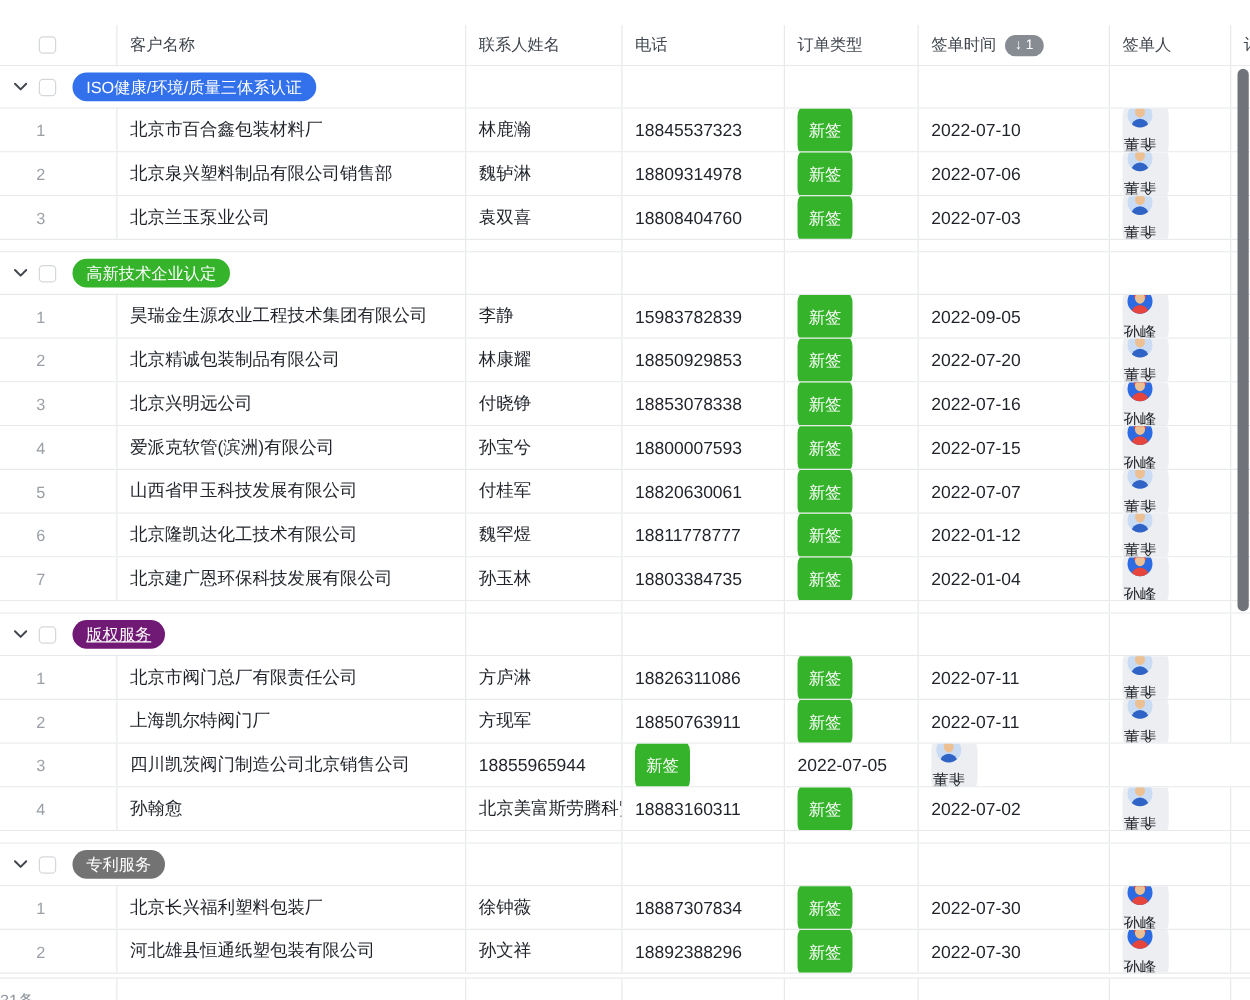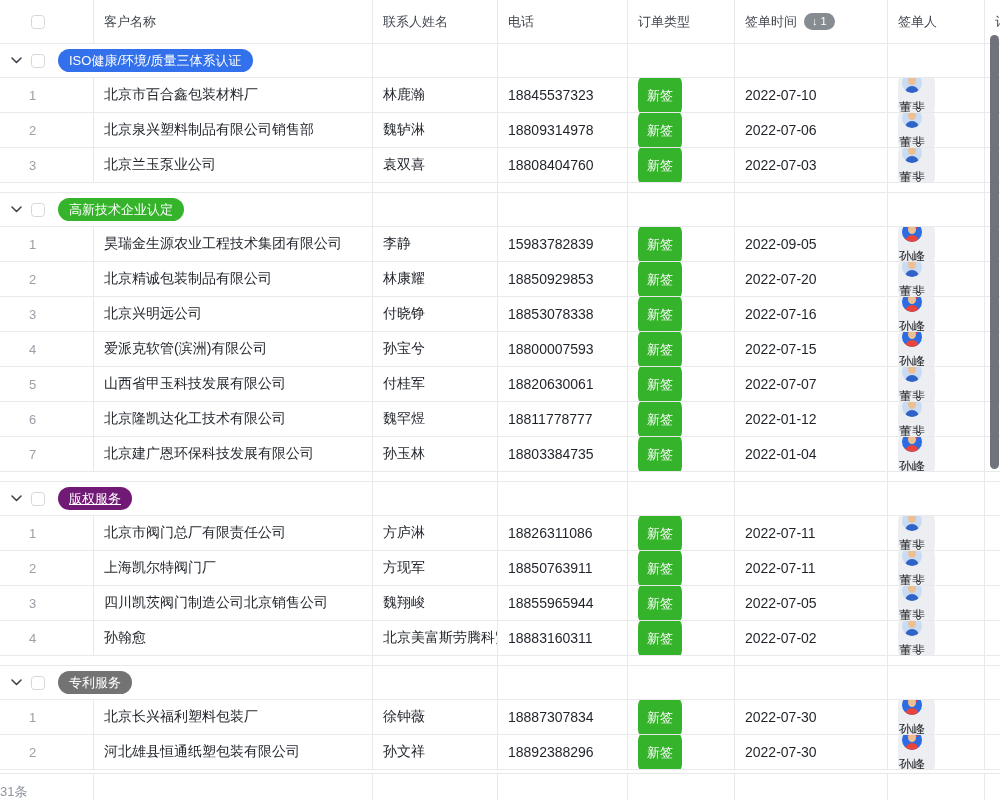--- a/index.html
+++ b/index.html
@@ -8,21 +8,21 @@
 
   .table { width:1000px; position:relative; }
 
   
   .grid  { display:grid; grid-template-columns:94px 279px 125px 130px 107px 153px 97px 15px; }
   .grid2 { display:grid; grid-template-columns:373px 125px 130px 107px 153px 97px 15px; }
   .row   { border-bottom:1px solid #e8e9eb; background:#fff; }
   .cell  { border-right:1px solid #e8e9eb; display:flex; align-items:center; overflow:hidden; white-space:nowrap; }
   .cell:last-child { border-right:none; }
 
-  .header-row { height:44px; }
+  .header-row { height:33px;margin-top:20px; }
   .header-row .cell { font-size:13px; color:#41464e; padding-left:10px; }
   .header-row .cell.first { padding-left:31px; }
 
   .group-row { height:34px; }
   .group-row .cell.first { padding-left:10px; gap:0; }
   .data-row  { height:35px; }
   .data-row .cell { font-size:14px; color:#1f2329; padding-left:10px; }
   .data-row .cell.idx { font-size:13px; color:#9aa0a6; padding-left:29px; }
   .spacer-row { height:10px; }
   .footer-row { height:37px; margin-top:3px; border-top:1px solid #e8e9eb; border-bottom:none; }
@@ -392,21 +392,20 @@
         <span class="avatar bald"><span class="cap"></span><span class="head"></span><span class="body"></span></span>
         <span>董斐</span>
       </span>
     </div>
     <div class="cell"></div>
   </div>
 
   <div class="row grid data-row">
     <div class="cell idx">3</div>
     <div class="cell">四川凯茨阀门制造公司北京销售公司</div>
-    <div class="cell">魏翔峻</div>
     <div class="cell">18855965944</div>
     <div class="cell">
           <span class="tag-new">新签</span>
         </div>
     <div class="cell">2022-07-05</div>
     <div class="cell">
       <span class="signer">
         <span class="avatar bald"><span class="cap"></span><span class="head"></span><span class="body"></span></span>
         <span>董斐</span>
       </span>

